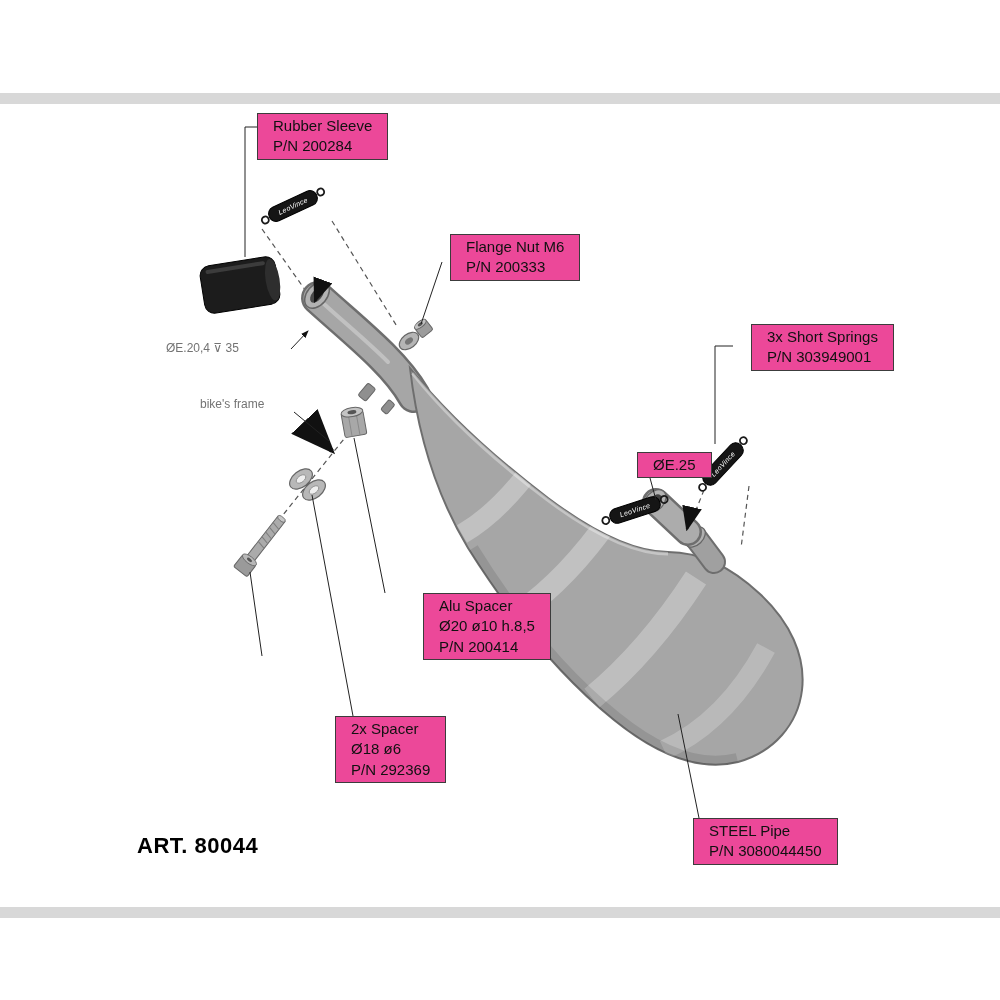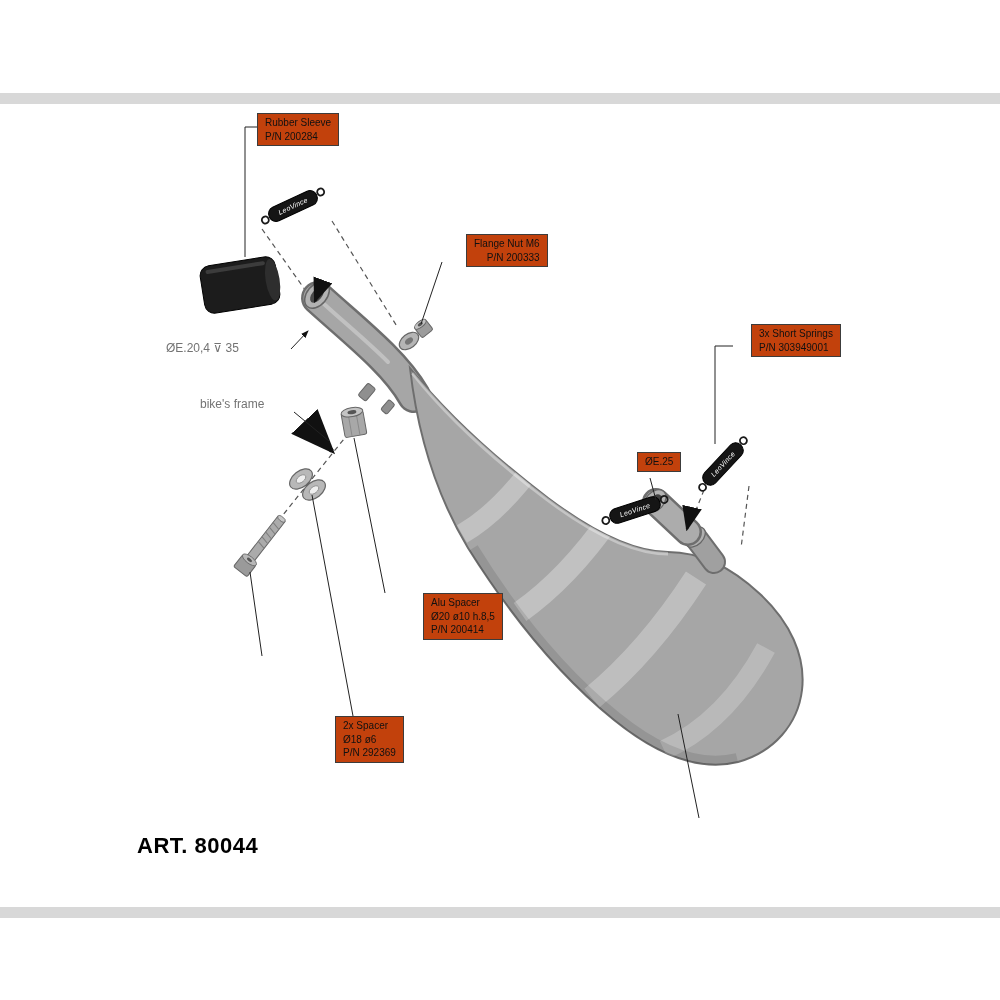--- a/index.html
+++ b/index.html
@@ -1,21 +1,21 @@
 <!DOCTYPE html>
 <html><head>
 <meta charset="utf-8">
 <style>
   html,body{margin:0;padding:0;background:#fff;}
   #stage{position:relative;width:1000px;height:1000px;background:#ffffff;overflow:hidden;
          font-family:"Liberation Sans",sans-serif;}
   .edge-strip{position:absolute;left:0;width:1000px;height:11px;background:#d8d8d8;}
   #diagram-svg{position:absolute;left:0;top:0;}
-  .label{position:absolute;border:1px solid #3c3c3c;background:#c2410c;padding:2px 7px;
-         font-size:10px;line-height:1.35;color:#111;white-space:nowrap;}
+  .label{position:absolute;border:1px solid #3c3c3c;background:#ec4899;padding:2px 15px;
+         font-size:15px;line-height:1.35;color:#111;white-space:nowrap;}
   .note{position:absolute;font-size:12px;line-height:1.3;color:#737373;white-space:nowrap;background:transparent;}
   .art{position:absolute;font-size:22px;font-weight:bold;color:#000;letter-spacing:.5px;}
   .spring-text{font-size:7px;font-style:italic;fill:#ffffff;letter-spacing:.3px;}
 </style>
 </head>
 <body>
 
 <div id="stage">
 
   <div class="edge-strip" style="top:93px;"></div>
@@ -174,21 +174,21 @@
       <path d="M294,412 L329,441"></path>
       <path d="M291,349 L308,331" marker-end="url(#ah)"></path>
     </g>
   </svg>
 
   <div class="label" style="left:257px;top:113px;">
     <div>Rubber Sleeve</div>
     <div>P/N 200284</div>
   </div>
 
-  <div class="label" style="left:466px;top:234px;text-align:right;">
+  <div class="label" style="left:450px;top:234px;">
     <div>Flange Nut M6</div>
     <div>P/N 200333</div>
   </div>
 
   <div class="label" style="left:733px;top:324px;margin-left:18px;">
     <div>3x Short Springs</div>
     <div>P/N 303949001</div>
   </div>
 
   <div class="label" style="left:637px;top:452px;">
@@ -201,20 +201,24 @@
     <div>P/N 200414</div>
   </div>
 
 
   <div class="label" style="left:335px;top:716px;">
     <div>2x Spacer</div>
     <div>Ø18 ø6</div>
     <div>P/N 292369</div>
   </div>
 
+  <div class="label" style="left:693px;top:818px;">
+    <div>STEEL Pipe</div>
+    <div>P/N 3080044450</div>
+  </div>
 
   <div class="note" style="left:166px;top:341px;">ØE.20,4 ⊽ 35</div>
 
   <div class="note" style="left:200px;top:397px;text-align:center;">bike's frame</div>
 
   <div class="art" style="left:137px;top:833px;text-align:center;">ART. 80044</div>
 
 </div>
 
 </body></html>

